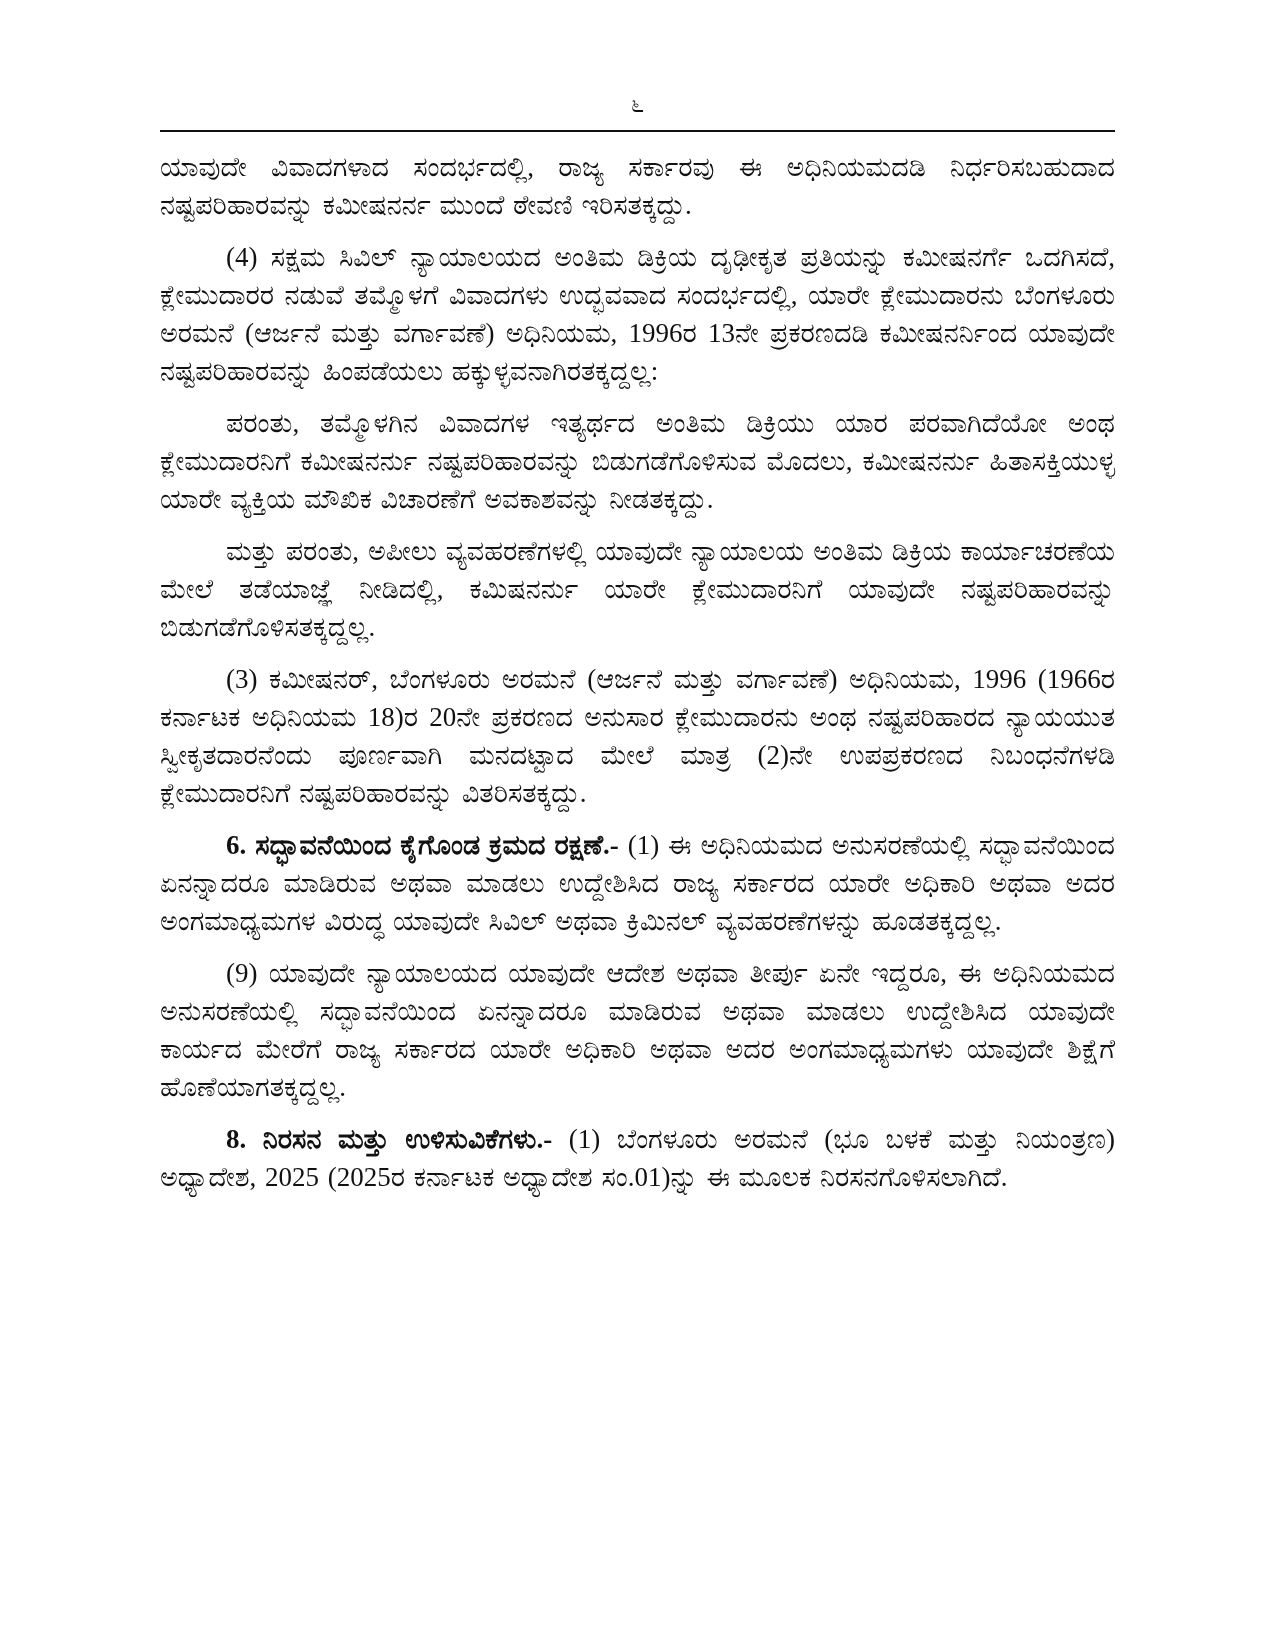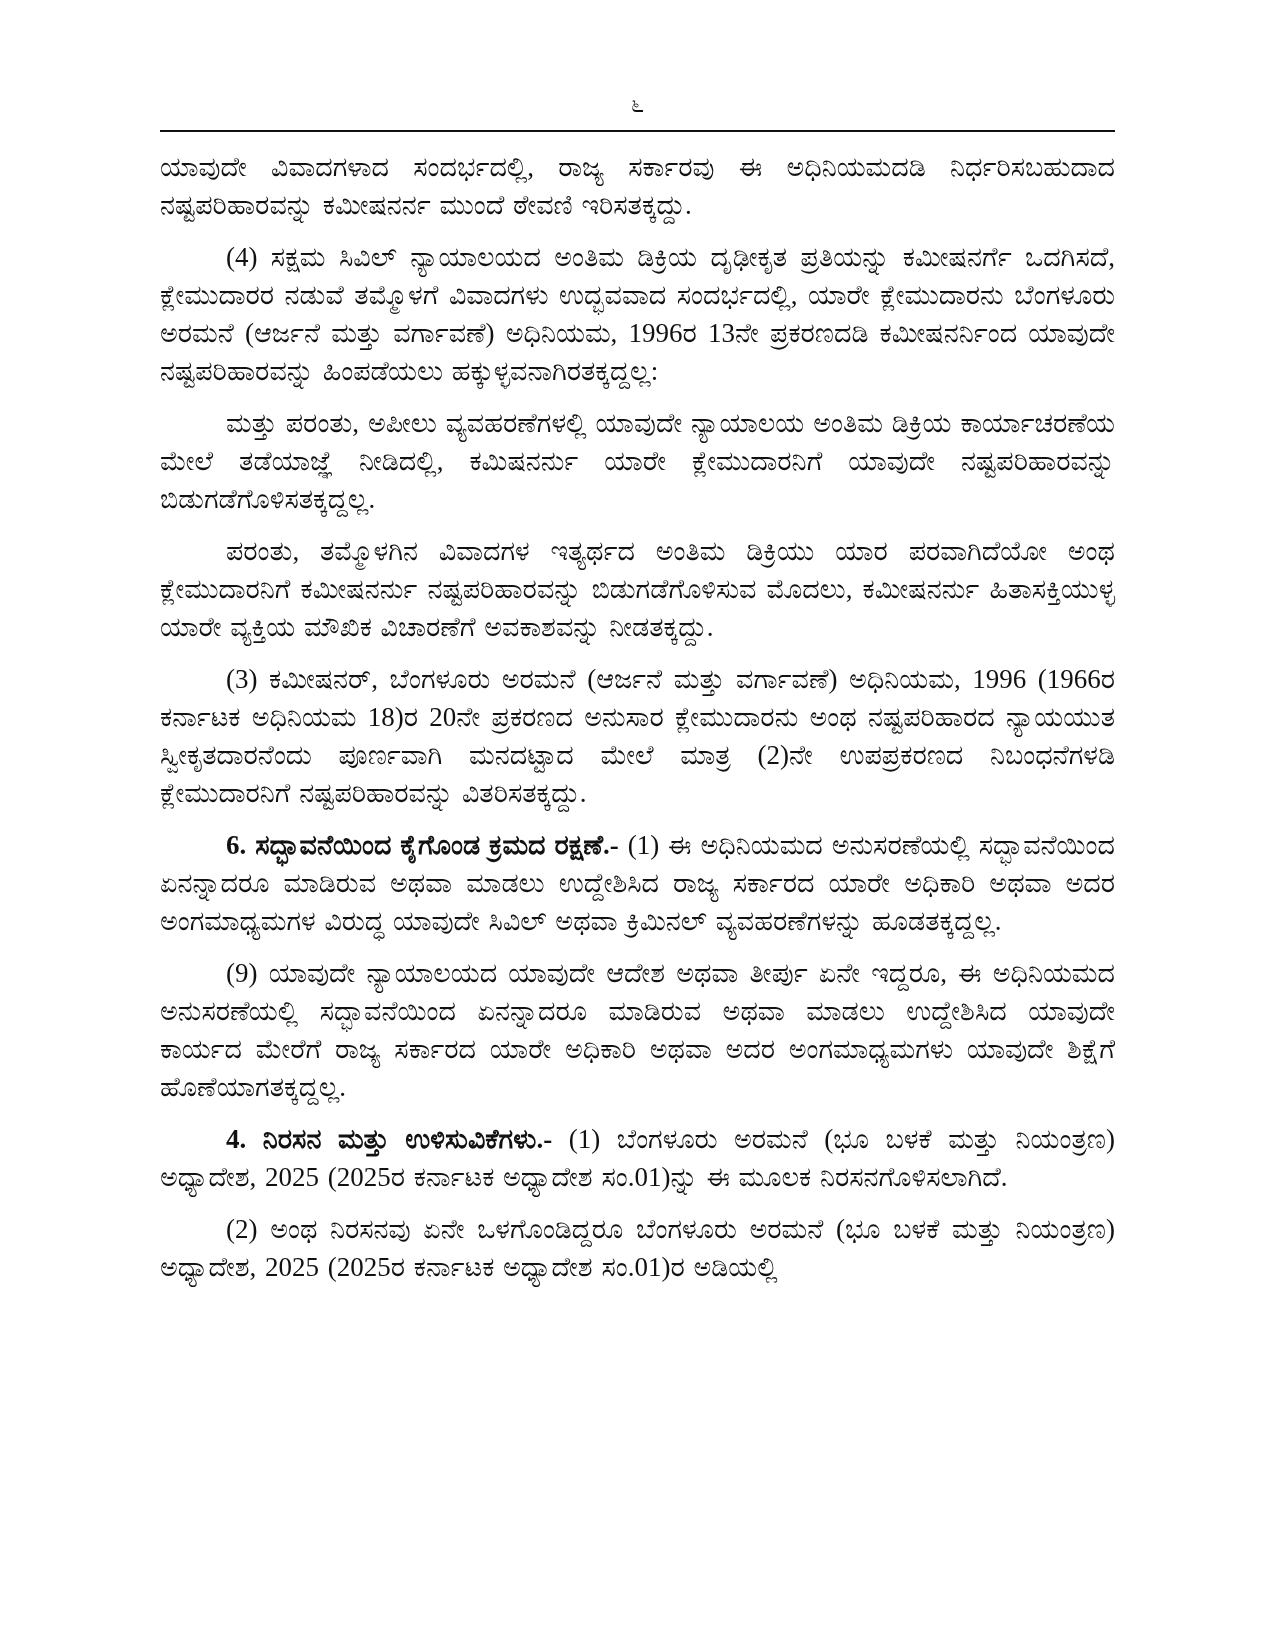--- a/index.html
+++ b/index.html
@@ -61,43 +61,40 @@
 
     <p class="no-indent">
       <span>ಯಾವುದೇ ವಿವಾದಗಳಾದ ಸಂದರ್ಭದಲ್ಲಿ, ರಾಜ್ಯ ಸರ್ಕಾರವು ಈ ಅಧಿನಿಯಮದಡಿ ನಿರ್ಧರಿಸಬಹುದಾದ ನಷ್ಟಪರಿಹಾರವನ್ನು ಕಮೀಷನರ್ನ ಮುಂದೆ ಠೇವಣಿ ಇರಿಸತಕ್ಕದ್ದು.</span>
     </p>
 
     <p>
       <span>(4) ಸಕ್ಷಮ ಸಿವಿಲ್ ನ್ಯಾಯಾಲಯದ ಅಂತಿಮ ಡಿಕ್ರಿಯ ದೃಢೀಕೃತ ಪ್ರತಿಯನ್ನು ಕಮೀಷನರ್ಗೆ ಒದಗಿಸದೆ, ಕ್ಲೇಮುದಾರರ ನಡುವೆ ತಮ್ಮೊಳಗೆ ವಿವಾದಗಳು ಉದ್ಭವವಾದ ಸಂದರ್ಭದಲ್ಲಿ, ಯಾರೇ ಕ್ಲೇಮುದಾರನು ಬೆಂಗಳೂರು ಅರಮನೆ (ಆರ್ಜನೆ ಮತ್ತು ವರ್ಗಾವಣೆ) ಅಧಿನಿಯಮ, 1996ರ 13ನೇ ಪ್ರಕರಣದಡಿ ಕಮೀಷನರ್ನಿಂದ ಯಾವುದೇ ನಷ್ಟಪರಿಹಾರವನ್ನು ಹಿಂಪಡೆಯಲು ಹಕ್ಕುಳ್ಳವನಾಗಿರತಕ್ಕದ್ದಲ್ಲ:</span>
     </p>
 
     <p>
-      <span>ಮತ್ತು ಪರಂತು, ಅಪೀಲು ವ್ಯವಹರಣೆಗಳಲ್ಲಿ ಯಾವುದೇ ನ್ಯಾಯಾಲಯ ಅಂತಿಮ ಡಿಕ್ರಿಯ ಕಾರ್ಯಾಚರಣೆಯ ಮೇಲೆ ತಡೆಯಾಜ್ಞೆ ನೀಡಿದಲ್ಲಿ, ಕಮಿಷನರ್ನು ಯಾರೇ ಕ್ಲೇಮುದಾರನಿಗೆ ಯಾವುದೇ ನಷ್ಟಪರಿಹಾರವನ್ನು ಬಿಡುಗಡೆಗೊಳಿಸತಕ್ಕದ್ದಲ್ಲ.</span>
+      <span>ಪರಂತು, ತಮ್ಮೊಳಗಿನ ವಿವಾದಗಳ ಇತ್ಯರ್ಥದ ಅಂತಿಮ ಡಿಕ್ರಿಯು ಯಾರ ಪರವಾಗಿದೆಯೋ ಅಂಥ ಕ್ಲೇಮುದಾರನಿಗೆ ಕಮೀಷನರ್ನು ನಷ್ಟಪರಿಹಾರವನ್ನು ಬಿಡುಗಡೆಗೊಳಿಸುವ ಮೊದಲು, ಕಮೀಷನರ್ನು ಹಿತಾಸಕ್ತಿಯುಳ್ಳ ಯಾರೇ ವ್ಯಕ್ತಿಯ ಮೌಖಿಕ ವಿಚಾರಣೆಗೆ ಅವಕಾಶವನ್ನು ನೀಡತಕ್ಕದ್ದು.</span>
     </p>
 
     <p>
-      <span>ಪರಂತು, ತಮ್ಮೊಳಗಿನ ವಿವಾದಗಳ ಇತ್ಯರ್ಥದ ಅಂತಿಮ ಡಿಕ್ರಿಯು ಯಾರ ಪರವಾಗಿದೆಯೋ ಅಂಥ ಕ್ಲೇಮುದಾರನಿಗೆ ಕಮೀಷನರ್ನು ನಷ್ಟಪರಿಹಾರವನ್ನು ಬಿಡುಗಡೆಗೊಳಿಸುವ ಮೊದಲು, ಕಮೀಷನರ್ನು ಹಿತಾಸಕ್ತಿಯುಳ್ಳ ಯಾರೇ ವ್ಯಕ್ತಿಯ ಮೌಖಿಕ ವಿಚಾರಣೆಗೆ ಅವಕಾಶವನ್ನು ನೀಡತಕ್ಕದ್ದು.</span>
+      <span>ಮತ್ತು ಪರಂತು, ಅಪೀಲು ವ್ಯವಹರಣೆಗಳಲ್ಲಿ ಯಾವುದೇ ನ್ಯಾಯಾಲಯ ಅಂತಿಮ ಡಿಕ್ರಿಯ ಕಾರ್ಯಾಚರಣೆಯ ಮೇಲೆ ತಡೆಯಾಜ್ಞೆ ನೀಡಿದಲ್ಲಿ, ಕಮಿಷನರ್ನು ಯಾರೇ ಕ್ಲೇಮುದಾರನಿಗೆ ಯಾವುದೇ ನಷ್ಟಪರಿಹಾರವನ್ನು ಬಿಡುಗಡೆಗೊಳಿಸತಕ್ಕದ್ದಲ್ಲ.</span>
     </p>
 
     <p>
       <span>(3) ಕಮೀಷನರ್, ಬೆಂಗಳೂರು ಅರಮನೆ (ಆರ್ಜನೆ ಮತ್ತು ವರ್ಗಾವಣೆ) ಅಧಿನಿಯಮ, 1996 (1966ರ ಕರ್ನಾಟಕ ಅಧಿನಿಯಮ 18)ರ 20ನೇ ಪ್ರಕರಣದ ಅನುಸಾರ ಕ್ಲೇಮುದಾರನು ಅಂಥ ನಷ್ಟಪರಿಹಾರದ ನ್ಯಾಯಯುತ ಸ್ವೀಕೃತದಾರನೆಂದು ಪೂರ್ಣವಾಗಿ ಮನದಟ್ಟಾದ ಮೇಲೆ ಮಾತ್ರ (2)ನೇ ಉಪಪ್ರಕರಣದ ನಿಬಂಧನೆಗಳಡಿ ಕ್ಲೇಮುದಾರನಿಗೆ ನಷ್ಟಪರಿಹಾರವನ್ನು ವಿತರಿಸತಕ್ಕದ್ದು.</span>
     </p>
 
 
     <p>
       <span class="lead-bold">6. ಸದ್ಭಾವನೆಯಿಂದ ಕೈಗೊಂಡ ಕ್ರಮದ ರಕ್ಷಣೆ.-</span><span> (1) ಈ ಅಧಿನಿಯಮದ ಅನುಸರಣೆಯಲ್ಲಿ ಸದ್ಭಾವನೆಯಿಂದ ಏನನ್ನಾದರೂ ಮಾಡಿರುವ ಅಥವಾ ಮಾಡಲು ಉದ್ದೇಶಿಸಿದ ರಾಜ್ಯ ಸರ್ಕಾರದ ಯಾರೇ ಅಧಿಕಾರಿ ಅಥವಾ ಅದರ ಅಂಗಮಾಧ್ಯಮಗಳ ವಿರುದ್ಧ ಯಾವುದೇ ಸಿವಿಲ್ ಅಥವಾ ಕ್ರಿಮಿನಲ್ ವ್ಯವಹರಣೆಗಳನ್ನು ಹೂಡತಕ್ಕದ್ದಲ್ಲ.</span>
     </p>
 
     <p>
       <span>(9) ಯಾವುದೇ ನ್ಯಾಯಾಲಯದ ಯಾವುದೇ ಆದೇಶ ಅಥವಾ ತೀರ್ಪು ಏನೇ ಇದ್ದರೂ, ಈ ಅಧಿನಿಯಮದ ಅನುಸರಣೆಯಲ್ಲಿ ಸದ್ಭಾವನೆಯಿಂದ ಏನನ್ನಾದರೂ ಮಾಡಿರುವ ಅಥವಾ ಮಾಡಲು ಉದ್ದೇಶಿಸಿದ ಯಾವುದೇ ಕಾರ್ಯದ ಮೇರೆಗೆ ರಾಜ್ಯ ಸರ್ಕಾರದ ಯಾರೇ ಅಧಿಕಾರಿ ಅಥವಾ ಅದರ ಅಂಗಮಾಧ್ಯಮಗಳು ಯಾವುದೇ ಶಿಕ್ಷೆಗೆ ಹೊಣೆಯಾಗತಕ್ಕದ್ದಲ್ಲ.</span>
     </p>
 
 
     <p>
-      <span class="lead-bold">4. ನಿರಸನ ಮತ್ತು ಉಳಿಸುವಿಕೆಗಳು.-</span><span> (1) ಬೆಂಗಳೂರು ಅರಮನೆ (ಭೂ ಬಳಕೆ ಮತ್ತು ನಿಯಂತ್ರಣ) ಅಧ್ಯಾದೇಶ, 2025 (2025ರ ಕರ್ನಾಟಕ ಅಧ್ಯಾದೇಶ ಸಂ.01)ನ್ನು ಈ ಮೂಲಕ ನಿರಸನಗೊಳಿಸಲಾಗಿದೆ.</span>
+      <span class="lead-bold">8. ನಿರಸನ ಮತ್ತು ಉಳಿಸುವಿಕೆಗಳು.-</span><span> (1) ಬೆಂಗಳೂರು ಅರಮನೆ (ಭೂ ಬಳಕೆ ಮತ್ತು ನಿಯಂತ್ರಣ) ಅಧ್ಯಾದೇಶ, 2025 (2025ರ ಕರ್ನಾಟಕ ಅಧ್ಯಾದೇಶ ಸಂ.01)ನ್ನು ಈ ಮೂಲಕ ನಿರಸನಗೊಳಿಸಲಾಗಿದೆ.</span>
     </p>
 
-    <p>
-      <span>(2) ಅಂಥ ನಿರಸನವು ಏನೇ ಒಳಗೊಂಡಿದ್ದರೂ ಬೆಂಗಳೂರು ಅರಮನೆ (ಭೂ ಬಳಕೆ ಮತ್ತು ನಿಯಂತ್ರಣ) ಅಧ್ಯಾದೇಶ, 2025 (2025ರ ಕರ್ನಾಟಕ ಅಧ್ಯಾದೇಶ ಸಂ.01)ರ ಅಡಿಯಲ್ಲಿ</span>
-    </p>
 
   </div>
 </div>
 
 </body></html>

